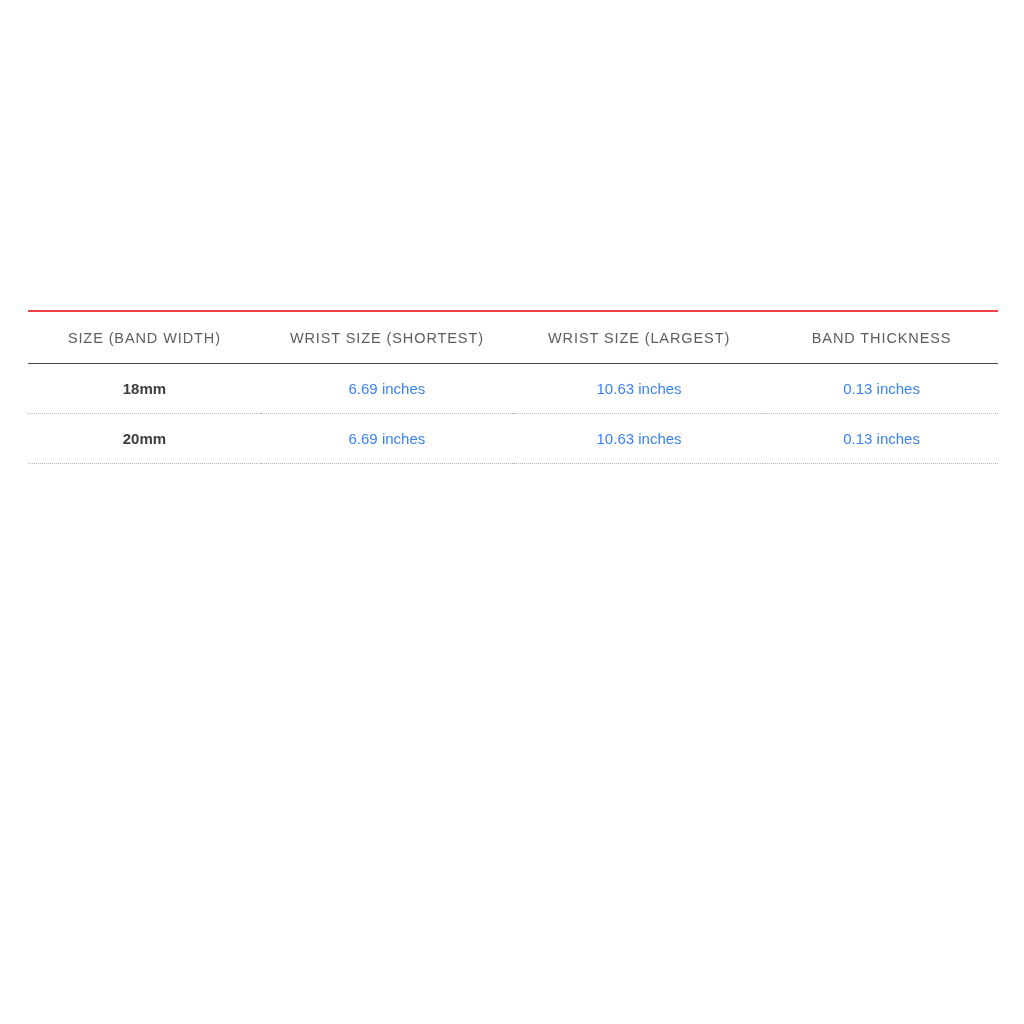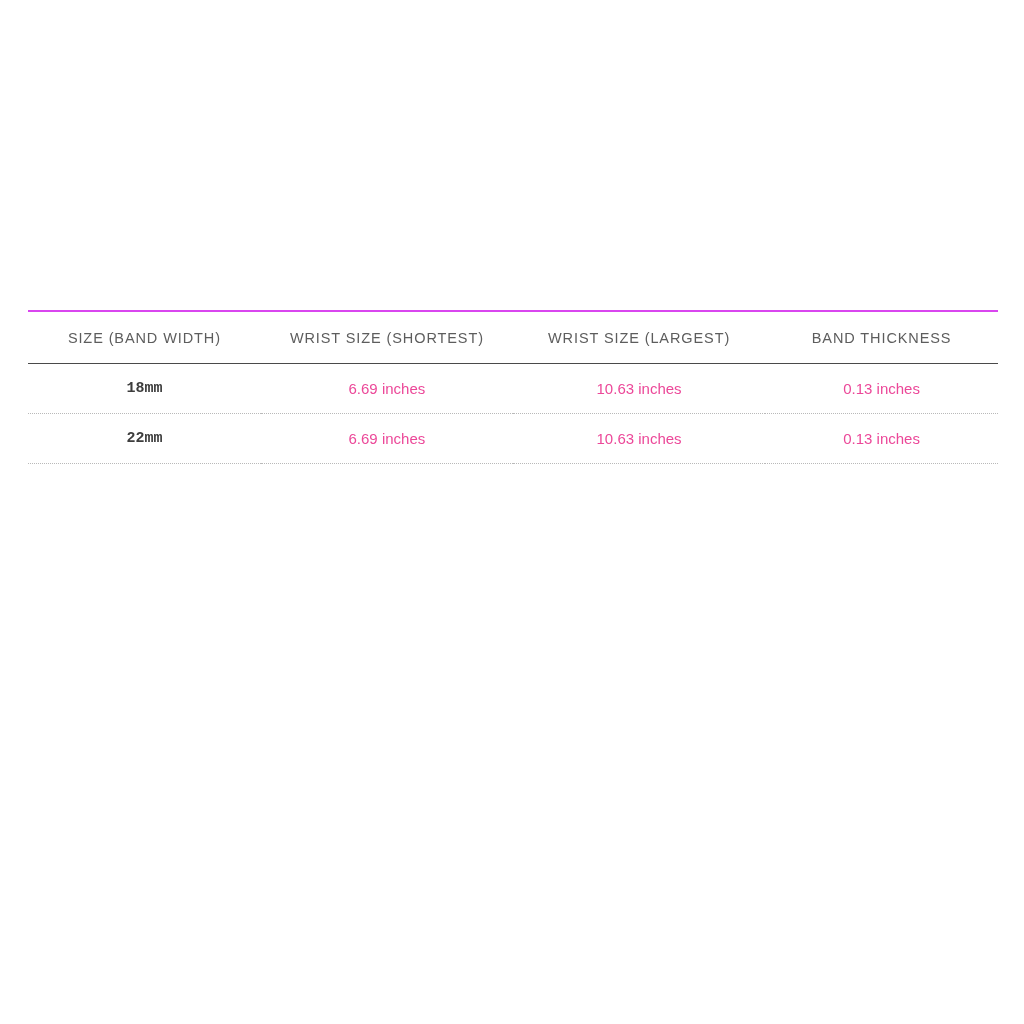--- a/index.html
+++ b/index.html
@@ -29,51 +29,50 @@
     width: 970px;
   }
 
   table.size-table {
     width: 100%;
     border-collapse: collapse;
     table-layout: fixed;
   }
 
   table.size-table thead tr {
-    border-top: 2px solid #d946ef;
+    border-top: 2px solid #ef4444;
     border-bottom: 1px solid #4a4a4a;
   }
 
   table.size-table thead th {
     font-size: 14.5px;
     font-weight: normal;
     letter-spacing: 0.9px;
     color: #5d5d5d;
     text-align: center;
     padding: 18px 0 17px 0;
     text-transform: uppercase;
   }
 
   table.size-table tbody tr {
     border-bottom: 1px dotted #b9b9b9;
   }
 
   table.size-table tbody td {
     font-size: 15px;
-    color: #ec4899;
+    color: #3b82f6;
     text-align: center;
     padding: 16px 0 16px 0;
     font-weight: normal;
   }
 
   table.size-table tbody td.col-size {
     font-weight: bold;
     color: #3d3d3d;
     font-size: 15px;
-    font-family: Liberation Mono, monospace;
   }
 
   
   col.c1 { width: 24.0%; }
   col.c2 { width: 26.0%; }
   col.c3 { width: 26.0%; }
   col.c4 { width: 24.0%; }
 </style>
 </head>
 <body>
@@ -96,21 +95,21 @@
         </tr>
       </thead>
       <tbody>
         <tr>
           <td class="col-size">18mm</td>
           <td>6.69 inches</td>
           <td>10.63 inches</td>
           <td>0.13 inches</td>
         </tr>
         <tr>
-          <td class="col-size">22mm</td>
+          <td class="col-size">20mm</td>
           <td>6.69 inches</td>
           <td>10.63 inches</td>
           <td>0.13 inches</td>
         </tr>
       </tbody>
     </table>
   </div>
 </div>
 
 </body></html>

